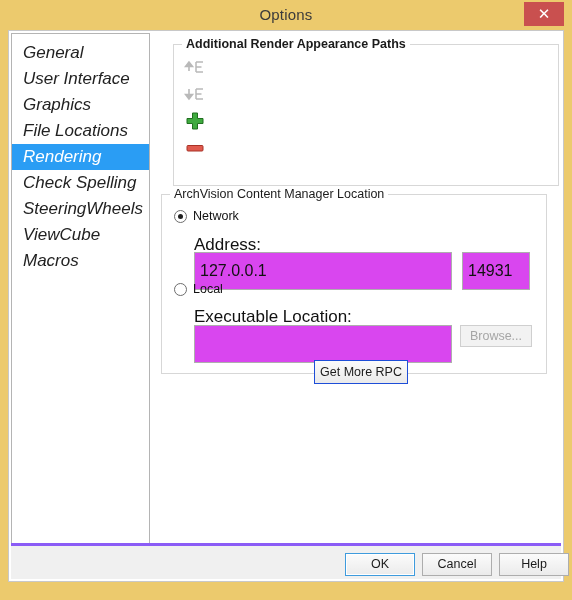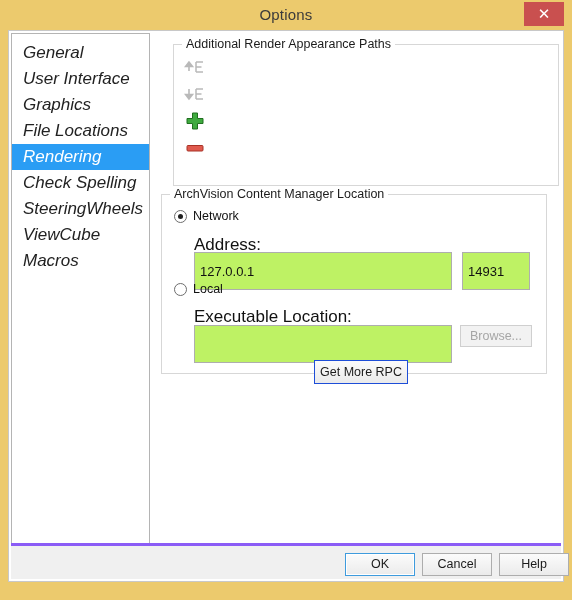--- a/index.html
+++ b/index.html
@@ -125,20 +125,21 @@
     font-size: 12.5px;
     color: #1b1b1b;
     white-space: nowrap;
   }
 
   #grp-paths {
     left: 14px;
     top: 11px;
     width: 386px;
     height: 142px;
+    font-weight: bold;
   }
   #grp-archvision {
     left: 2px;
     top: 161px;
     width: 386px;
     height: 180px;
   }
 
   
   .path-tools {
@@ -244,23 +245,23 @@
     position: absolute;
     font-size: 17px;
     color: #111111;
     white-space: nowrap;
   }
 
   .textbox {
     position: absolute;
     box-sizing: border-box;
     border: 1px solid #aeaeae;
-    background: #bef264;
+    background: #d946ef;
     font-family: "Liberation Sans", sans-serif;
-    font-size: 13px;
+    font-size: 16px;
     color: #111111;
     padding: 18px 5px;
     height: 22px;
     line-height: 20px;
     outline: none;
   }
 
   .btn {
     position: absolute;
     box-sizing: border-box;

